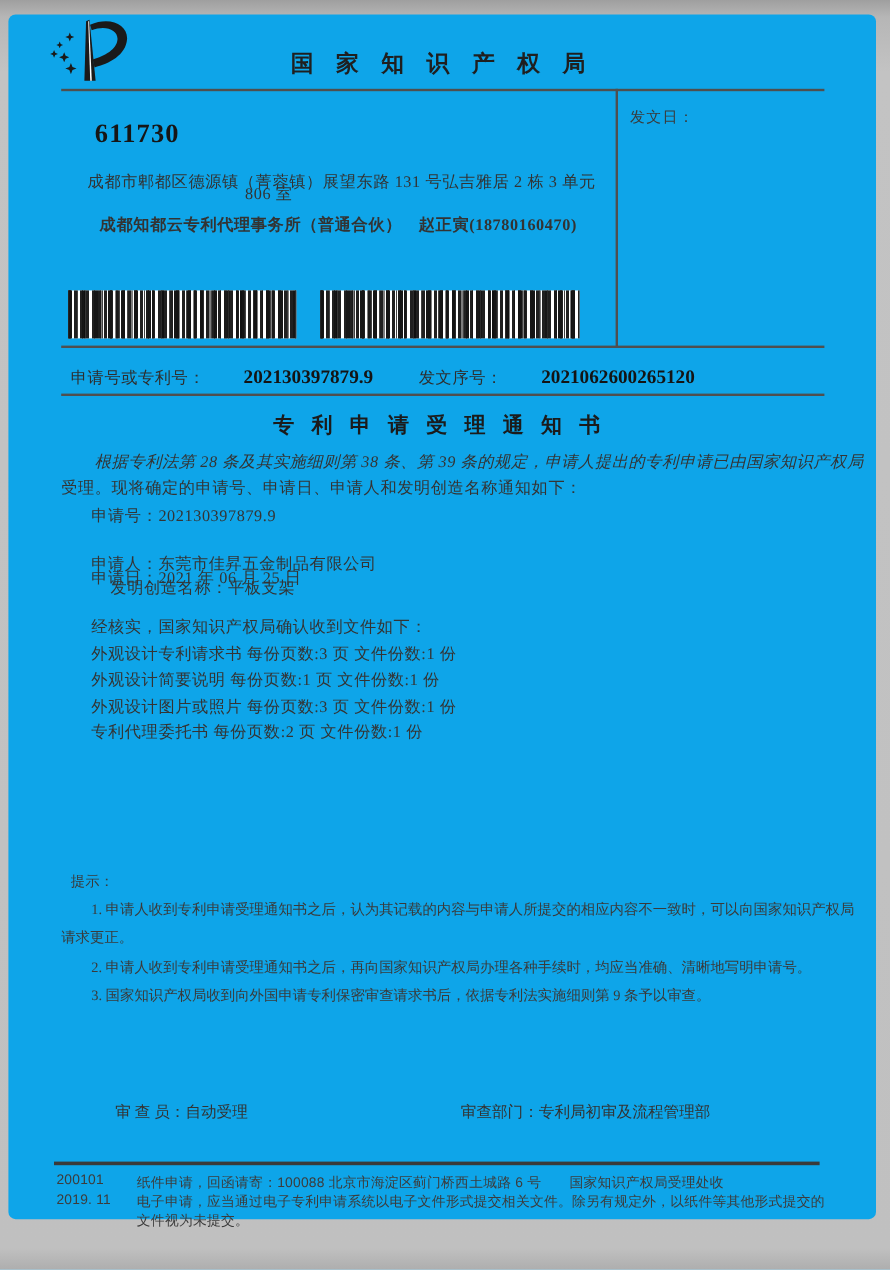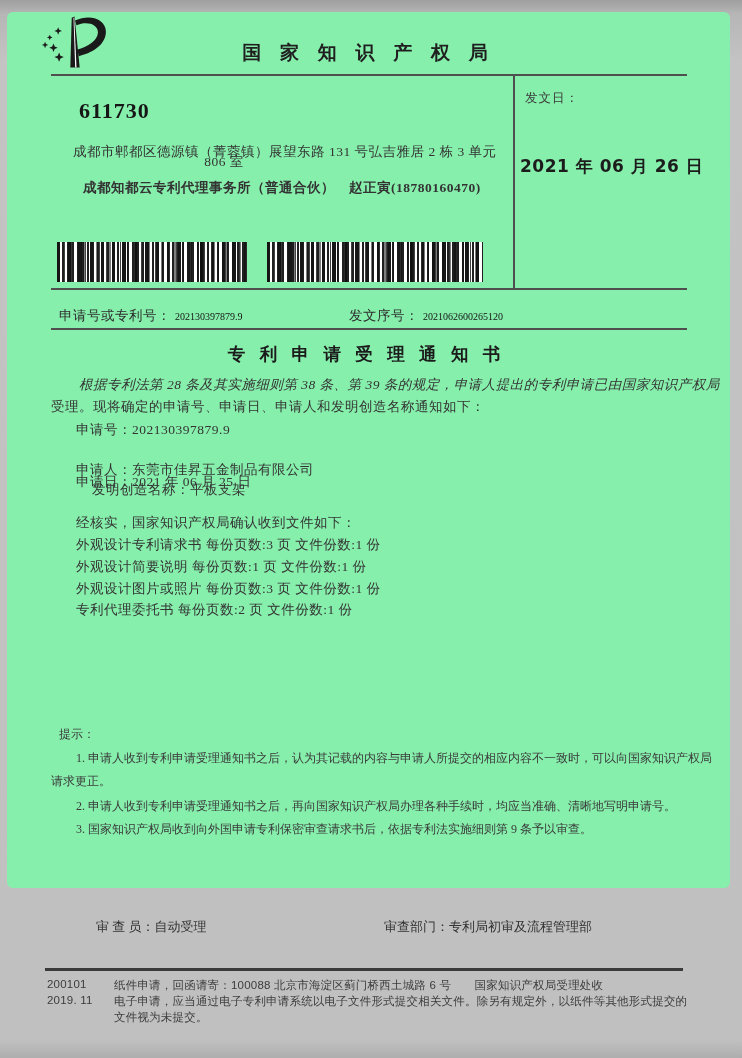--- a/index.html
+++ b/index.html
@@ -2,42 +2,42 @@
 <html><head>
 <meta charset="utf-8">
 <style>
   html,body{margin:0;padding:0;}
   body{
     width:742px;height:1058px;position:relative;overflow:hidden;
     background:linear-gradient(180deg,#9f9f9f 0px,#b6b6b6 14px,#c3c3c3 60px,#c0c0c0 1040px,#aeaeae 1058px);
     font-family:"Liberation Serif","DejaVu Serif",serif;color:#2d2d2d;
   }
   .page{
-    position:absolute;left:7px;top:12px;width:723px;height:876px;
-    background:#86efac;border-radius:6px;
+    position:absolute;left:7px;top:12px;width:723px;height:1004px;
+    background:#0ea5e9;border-radius:6px;
   }
   .abs{position:absolute;white-space:nowrap;}
   .rule{background:#4f4f4f;}
   .cjk{letter-spacing:0.5px;}
   .header-title{left:0;right:0;top:28px;text-align:center;font-size:19px;font-weight:600;letter-spacing:7px;color:#1f1f1f;}
   .postal-code{left:72px;top:86px;font-size:22px;font-weight:700;letter-spacing:1px;color:#161616;}
   .addr{font-size:13.5px;color:#333;}
   .dispatch-label{left:518px;top:78px;font-size:12.5px;color:#3a3a3a;letter-spacing:1px;}
   .dispatch-date{left:513px;top:143px;font-size:17px;font-weight:700;letter-spacing:0.5px;font-family:"DejaVu Sans","Liberation Sans",sans-serif;color:#1c1c1c;}
   .barcode{
     height:40px;
     background:
       repeating-linear-gradient(90deg,rgba(20,20,20,.95) 0 2px,rgba(0,0,0,0) 2px 5px),
       repeating-linear-gradient(90deg,rgba(45,45,45,.9) 0 1px,rgba(0,0,0,0) 1px 7px),
       repeating-linear-gradient(90deg,rgba(10,10,10,.95) 0 3px,rgba(0,0,0,0) 3px 11px),
       repeating-linear-gradient(90deg,rgba(70,70,70,.7) 0 2px,rgba(0,0,0,0) 2px 13px);
     background-color:#fff;
   }
   .ref-label{font-size:13.5px;color:#2e2e2e;}
-  .ref-value{font-size:10px;font-weight:400;color:#141414;}
+  .ref-value{font-size:16px;font-weight:700;color:#141414;margin-left:28px;}
   .notice-title{left:0;right:4px;top:330px;text-align:center;font-size:17.5px;font-weight:700;letter-spacing:5px;color:#1b1b1b;}
   .body-line{font-size:13.5px;color:#343434;}
   .notes-line{font-size:12px;color:#3a3a3a;}
   .signoff{font-size:13px;color:#333;}
   .footer-line{font-family:"Liberation Sans","DejaVu Sans",sans-serif;font-size:11.5px;color:#3c3c3c;letter-spacing:0.2px;}
   svg .ink{fill:#1a1a1a;}
 </style>
 </head>
 <body>
 
@@ -51,21 +51,20 @@
     <path class="ink" d="M13,21 L13.9,23.1 L16,24 L13.9,24.9 L13,27 L12.1,24.9 L10,24 L12.1,23.1 Z"></path>
     <path class="ink" d="M8,28.5 L9,31 L11.5,32 L9,33 L8,35.5 L7,33 L4.5,32 L7,31 Z"></path>
     <path class="ink" d="M17,30.5 L18.3,33.7 L21.5,35 L18.3,36.3 L17,39.5 L15.7,36.3 L12.5,35 L15.7,33.7 Z"></path>
     <path class="ink" d="M23,40 L24.4,43.6 L28,45 L24.4,46.4 L23,50 L21.6,46.4 L18,45 L21.6,43.6 Z"></path>
   </svg>
   <div class="abs header-title">国 家 知 识 产 权 局</div>
   <div class="abs rule" style="left:44px;top:62px;width:636px;height:2px;"></div>
   <div class="abs rule" style="left:506px;top:62px;width:2px;height:216px;"></div>
 
   <div class="abs dispatch-label">发文日：</div>
-  <div class="abs dispatch-date">2021 年 06 月 26 日</div>
 
   <div class="abs postal-code">611730</div>
   <div class="abs addr cjk" style="left:66px;top:119px;margin-top:12px;">成都市郫都区德源镇（菁蓉镇）展望东路 131 号弘吉雅居 2 栋 3 单元</div>
   <div class="abs addr cjk" style="left:147px;top:141px;width:140px;text-align:center;">806 室</div>
   <div class="abs addr cjk" style="left:76px;top:167px;font-weight:bold;">成都知都云专利代理事务所（普通合伙）　赵正寅(18780160470)</div>
 
   <div class="abs barcode" style="left:50px;top:230px;width:190px;"></div>
   <div class="abs barcode" style="left:260px;top:230px;width:216px;"></div>
   <div class="abs rule" style="left:44px;top:276px;width:636px;height:2px;"></div>
 

